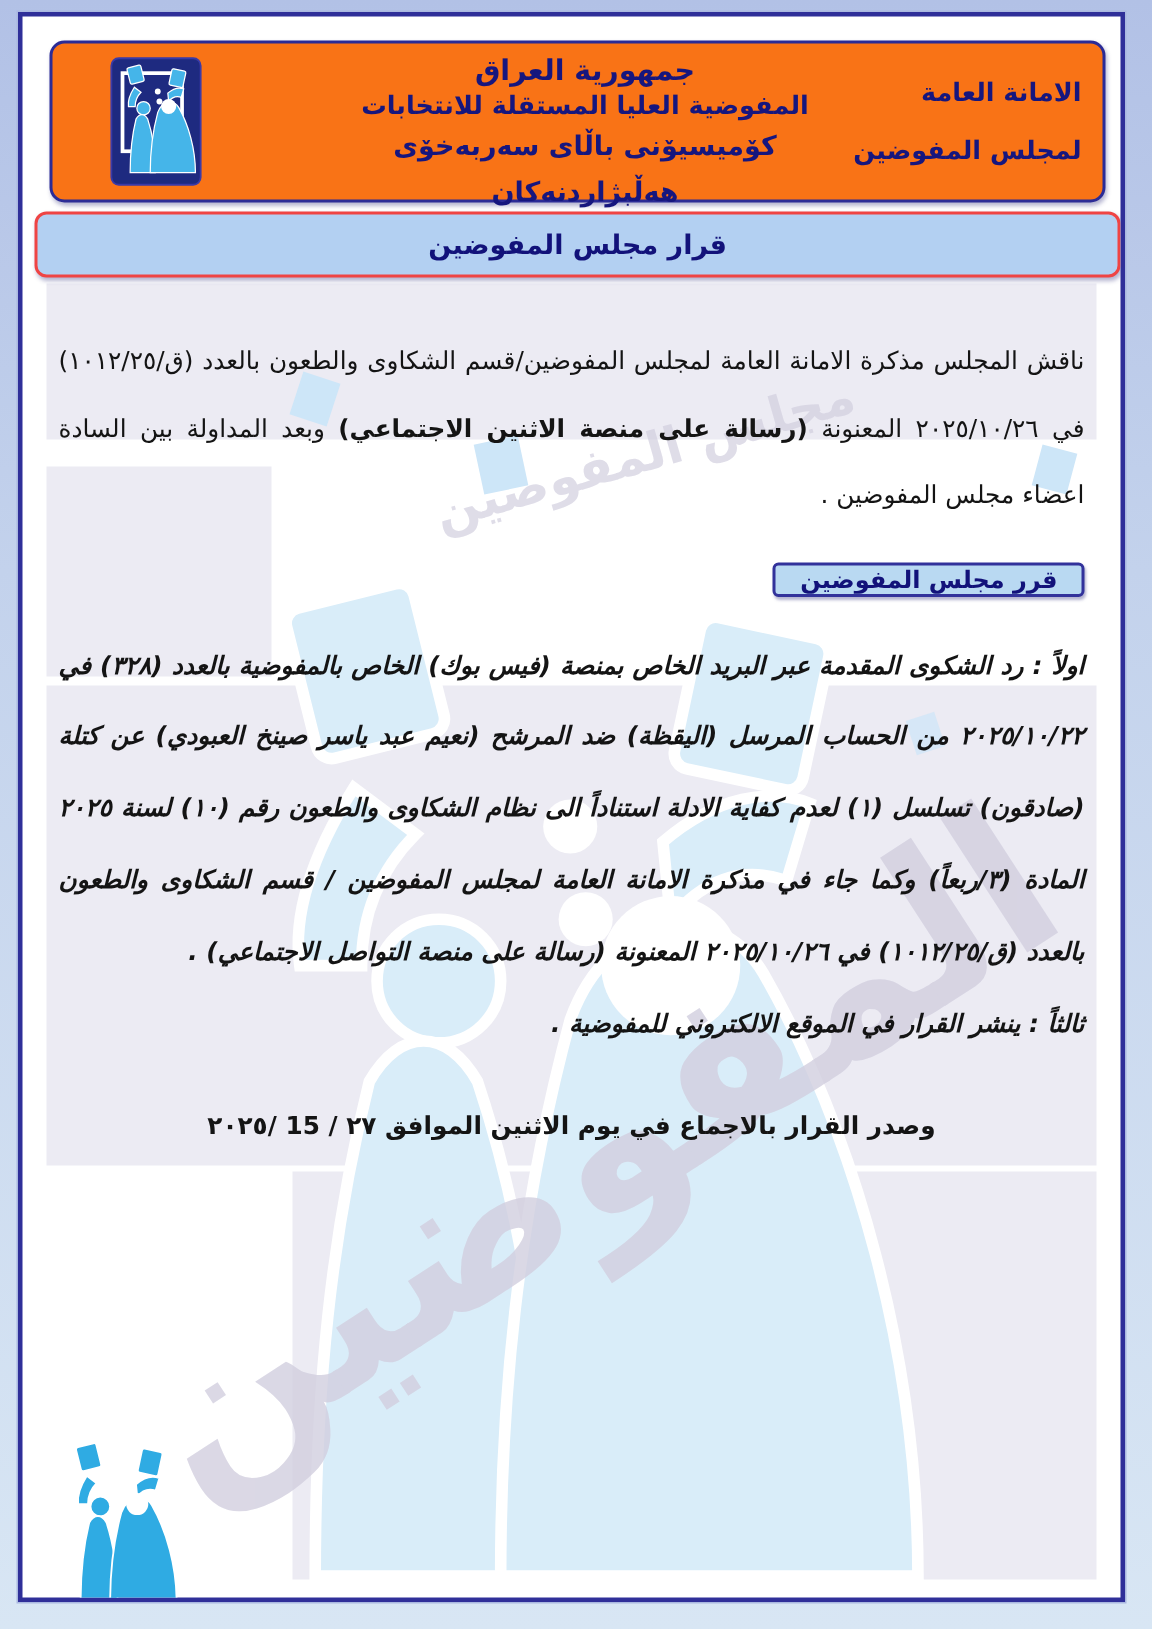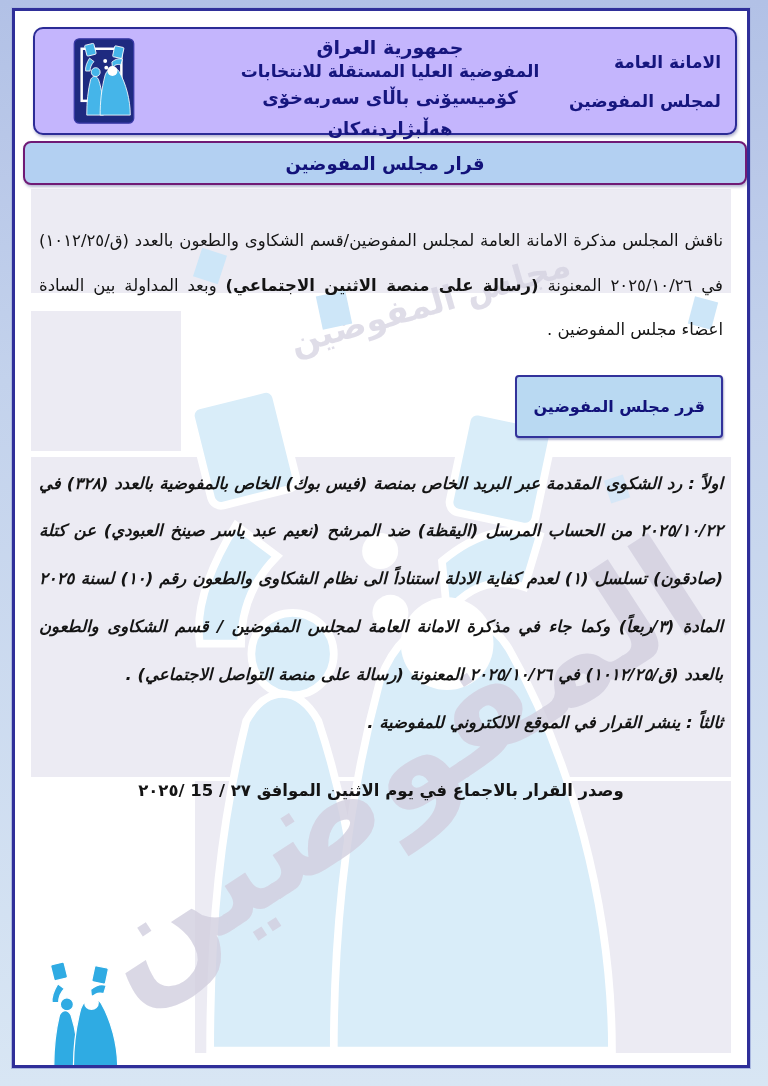--- a/index.html
+++ b/index.html
@@ -21,46 +21,46 @@
            white-space:nowrap;pointer-events:none;}
   .wm-text-big{left:-10px;top:540px;font-size:140px;transform:rotate(-33deg);opacity:.8;}
   .wm-text-small{left:270px;top:272px;font-size:34px;transform:rotate(-16deg);opacity:.7;}
   .diamond{position:absolute;background:#cde6f8;z-index:4;}
   .d1{left:182px;top:240px;width:26px;height:30px;transform:rotate(18deg);}
   .d2{left:304px;top:282px;width:30px;height:34px;transform:rotate(-12deg);}
   .d3{left:676px;top:288px;width:24px;height:28px;transform:rotate(15deg);}
   .d4{left:592px;top:466px;width:20px;height:24px;transform:rotate(-18deg);opacity:.7;}
   
   .hdr{position:absolute;left:18px;top:16px;width:700px;height:104px;z-index:5;
-       background:#c4b5fd;border:2px solid #2b2b96;border-radius:10px;
+       background:#f97316;border:2px solid #2b2b96;border-radius:10px;
        box-shadow:1px 2px 3px rgba(40,40,120,.35);}
   .hdr-logo{position:absolute;left:38px;top:8px;width:62px;height:88px;}
   .hdr-right{position:absolute;right:14px;top:14px;width:180px;text-align:right;
              color:#16167e;font-weight:bold;font-size:17px;line-height:2.3;}
   .hdr-center{position:absolute;left:190px;top:6px;width:330px;text-align:center;
               color:#16167e;}
   .cal1{font-size:19px;font-weight:bold;line-height:1.3;}
   .cal2{font-size:17px;font-weight:bold;line-height:1.4;}
   .ku{font-size:18px;font-weight:bold;line-height:1.7;}
   .en{font-size:12.5px;font-weight:bold;line-height:1.4;direction:ltr;}
   .titlebar{position:absolute;left:8px;top:130px;width:720px;height:40px;z-index:5;
-            background:#b3d0f2;border:2px solid #701a75;border-radius:8px;
+            background:#b3d0f2;border:2px solid #ef4444;border-radius:8px;
             box-shadow:1px 2px 3px rgba(40,40,120,.35);
             display:flex;align-items:center;justify-content:center;
             color:#12127a;font-weight:bold;font-size:18px;}
   
   .content{position:absolute;left:0;top:180px;right:0;z-index:5;
            padding:0 24px;color:#141414;font-size:16.5px;}
   .intro{margin-top:14px;line-height:2.7;}
   .intro-l1{text-align:justify;text-align-last:justify;}
   .intro-l2{text-align:right;}
   .para{margin-top:28px;text-align:justify;line-height:2.7;}
   .bold{font-weight:bold;}
   .decided{margin-top:22px;width:fit-content;background:#b9d9f2;
-           border:2px solid #32329b;border-radius:4px;padding:20px 16px;
+           border:2px solid #32329b;border-radius:4px;padding:0 16px;
            color:#12127a;font-weight:bold;font-size:16px;
            box-shadow:1px 2px 2px rgba(40,40,120,.35);}
   .points{margin-top:22px;font-weight:bold;line-height:2.9;font-style:italic;}
   .pt1{text-align:justify;}
   .pt{text-align:right;}
   .closing{margin-top:34px;text-align:center;font-weight:bold;font-size:16.5px;}
   .btm-logo{position:absolute;left:24px;top:948px;width:82px;height:112px;
             color:#2fabe3;z-index:6;}
   svg{display:block;}
 </style>

